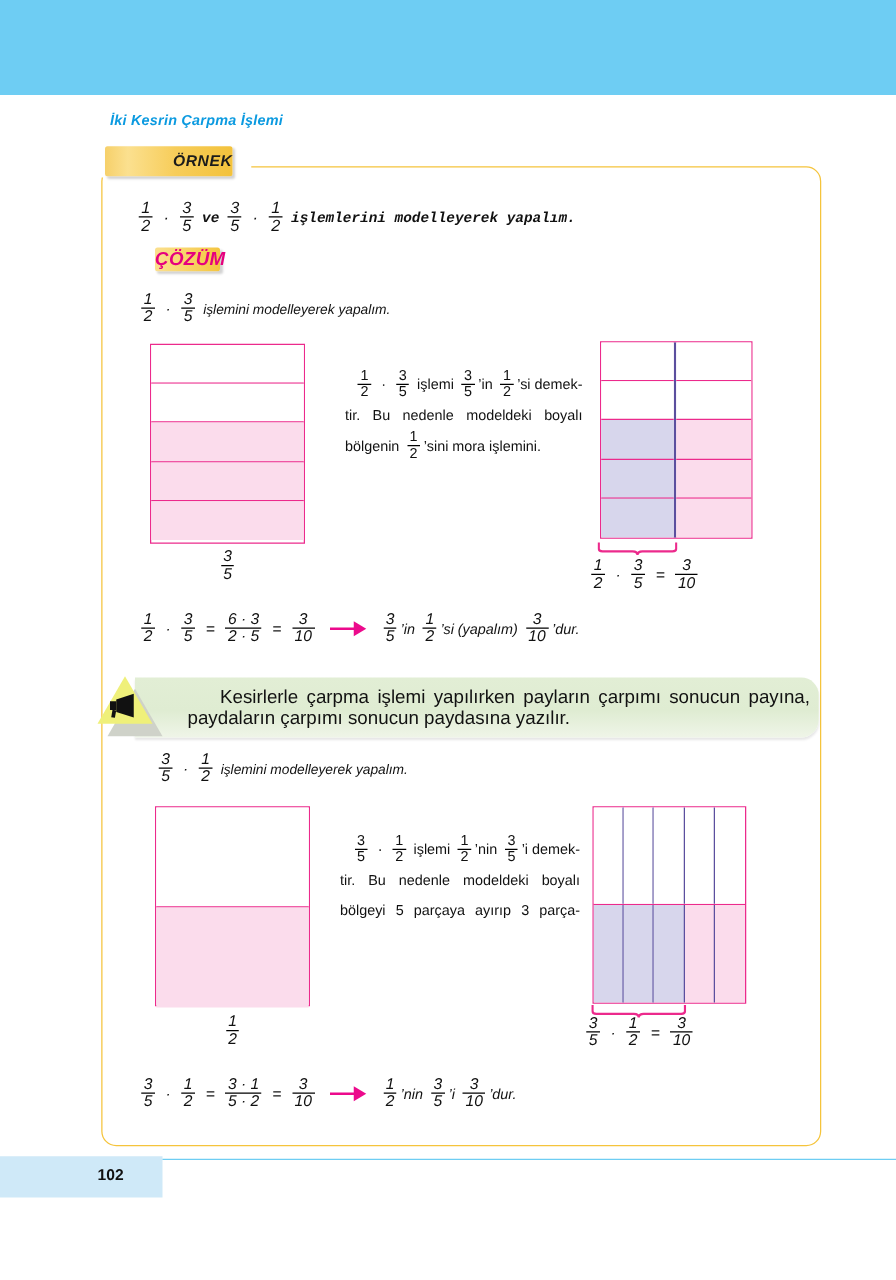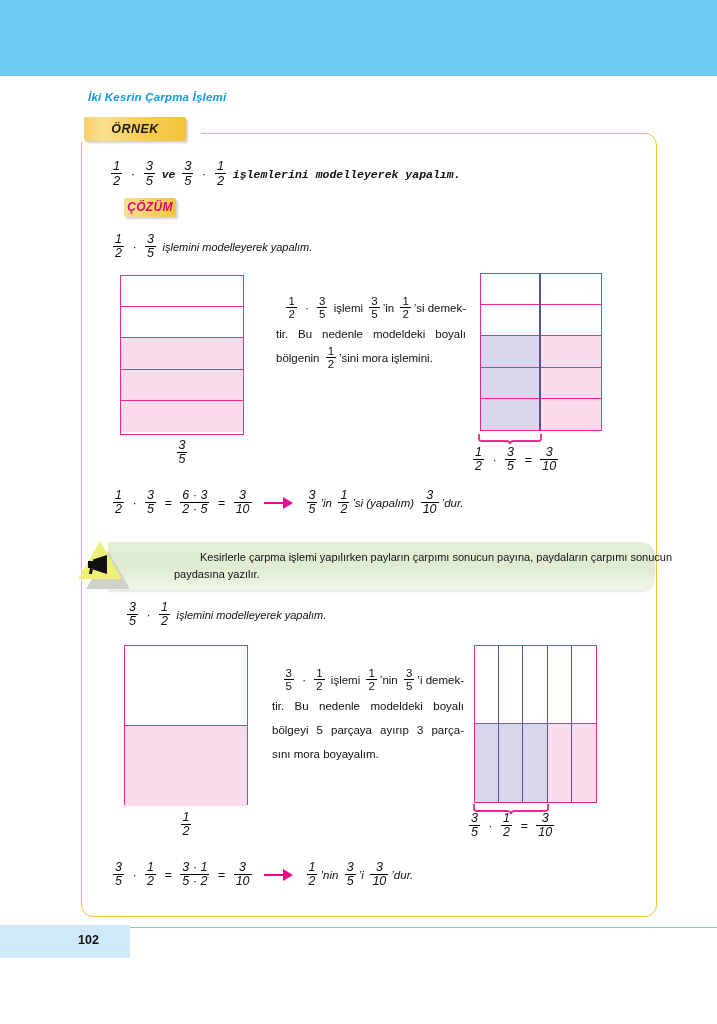--- a/index.html
+++ b/index.html
@@ -22,26 +22,26 @@
   .frame-notch{position:absolute;left:81px;top:126px;width:120px;height:16px;background:#fff;}
 
   
   .badge{
     position:absolute;text-align:center;font-style:italic;font-weight:bold;
     box-shadow:2px 2px 2px rgba(0,0,0,.18);
   }
   .badge-ornek{
     left:84px;top:117px;width:102px;height:24px;line-height:24px;
     background:linear-gradient(90deg,#f6d06a 0%,#fbe08f 18%,#f7cd5a 55%,#f3c23c 100%);
-    color:#1b1b1b;font-size:12.5px;border-radius:2px;letter-spacing:.5px;
+    color:#1b1b1b;font-size:12.5px;border-radius:2px;letter-spacing:.5px;text-align:right;
   }
   .badge-cozum{
     left:124px;top:198px;width:52px;height:19px;line-height:19px;
     background:linear-gradient(90deg,#fbe08f 0%,#f8d468 50%,#f4c540 100%);
-    color:#e5007e;font-size:12px;border-radius:2px;letter-spacing:.3px;
+    color:#e5007e;font-size:15px;border-radius:2px;letter-spacing:.3px;
   }
 
   
   .frac{display:inline-block;vertical-align:middle;text-align:center;
     margin:0 3px;position:relative;top:-1px;}
   .frac .num{display:block;line-height:1.05;padding:0 2px;}
   .frac .den{display:block;line-height:1.05;padding:0 2px;border-top:1.3px solid #000;}
   .mathline{font-size:13px;color:#111;font-style:italic;}
   .dot{display:inline-block;padding:0 2px;vertical-align:middle;position:relative;top:-1px;}
 
@@ -83,21 +83,21 @@
 
   
   .infobox{
     position:absolute;left:108px;top:542px;width:547px;height:48px;
     background:linear-gradient(180deg,#e2eed5 0%,#dfecd2 55%,#eff5e8 100%);
     border-radius:0 14px 14px 0;
     box-shadow:0 2px 2px rgba(0,0,0,.10);
   }
   .infotext{
     position:absolute;left:150px;top:549px;width:498px;
-    font-size:11px;line-height:17px;color:#111;text-align:justify;margin-left:24px;
+    font-size:15px;line-height:17px;color:#111;text-align:justify;
   }
   .infotext .ind{display:inline-block;width:26px;}
   .tri-gray{position:absolute;left:86px;top:551px;width:0;height:0;
     border-left:22px solid transparent;border-right:22px solid transparent;
     border-bottom:38px solid #cfd2c9;}
   .tri-yellow{position:absolute;left:78px;top:541px;width:0;height:0;
     border-left:22px solid transparent;border-right:22px solid transparent;
     border-bottom:38px solid #eff07a;}
   .megaphone{position:absolute;left:86px;top:553px;width:28px;height:22px;}
 
@@ -342,21 +342,20 @@
       <span class="num">1</span>
       <span class="den">2</span>
     </span><span>’nin</span>
     <span class="frac">
       <span class="num">3</span>
       <span class="den">5</span>
     </span><span>’i demek-</span>
   </div>
   <div style="text-align:justify;text-align-last:justify;">tir. Bu nedenle modeldeki boyalı</div>
   <div style="text-align:justify;text-align-last:justify;">bölgeyi 5 parçaya ayırıp 3 parça-</div>
-  <div>sını mora boyayalım.</div>
 </div>
 
 <div class="model mD">
   <div class="row top">
     <div class="cc white"></div>
     <div class="cc white"></div>
     <div class="cc white"></div>
     <div class="cc white"></div>
     <div class="cc white"></div>
   </div>

